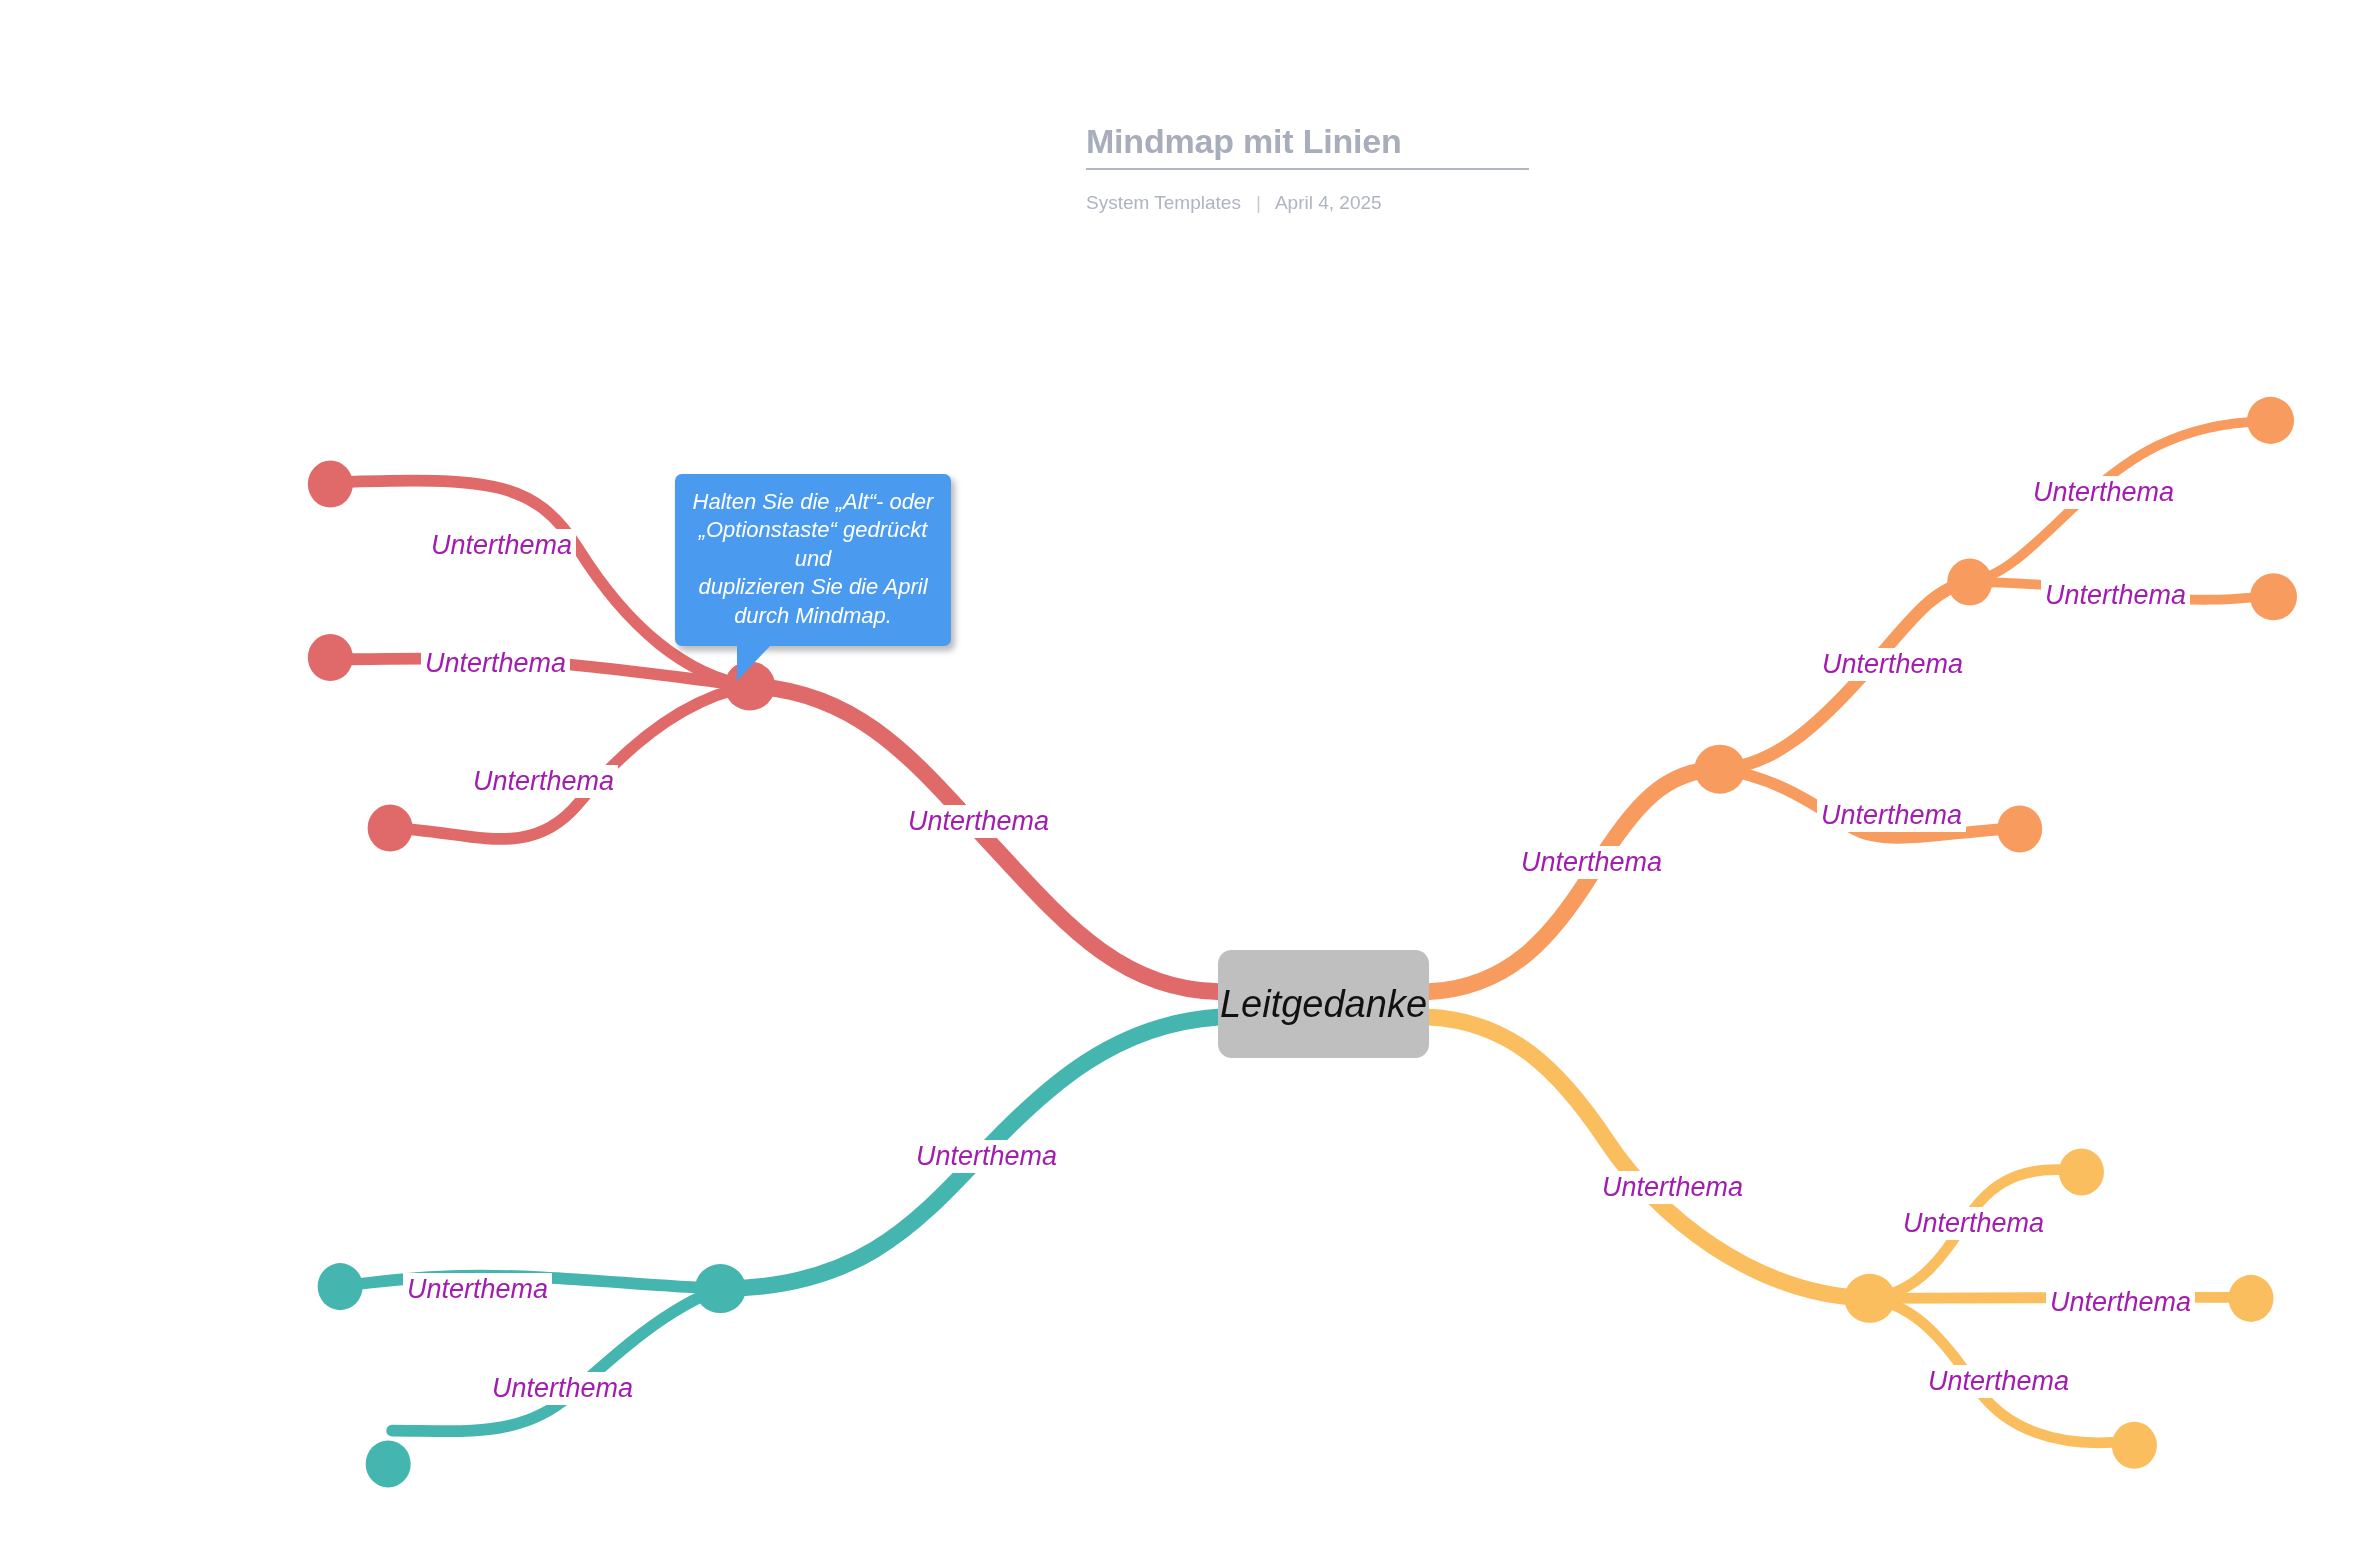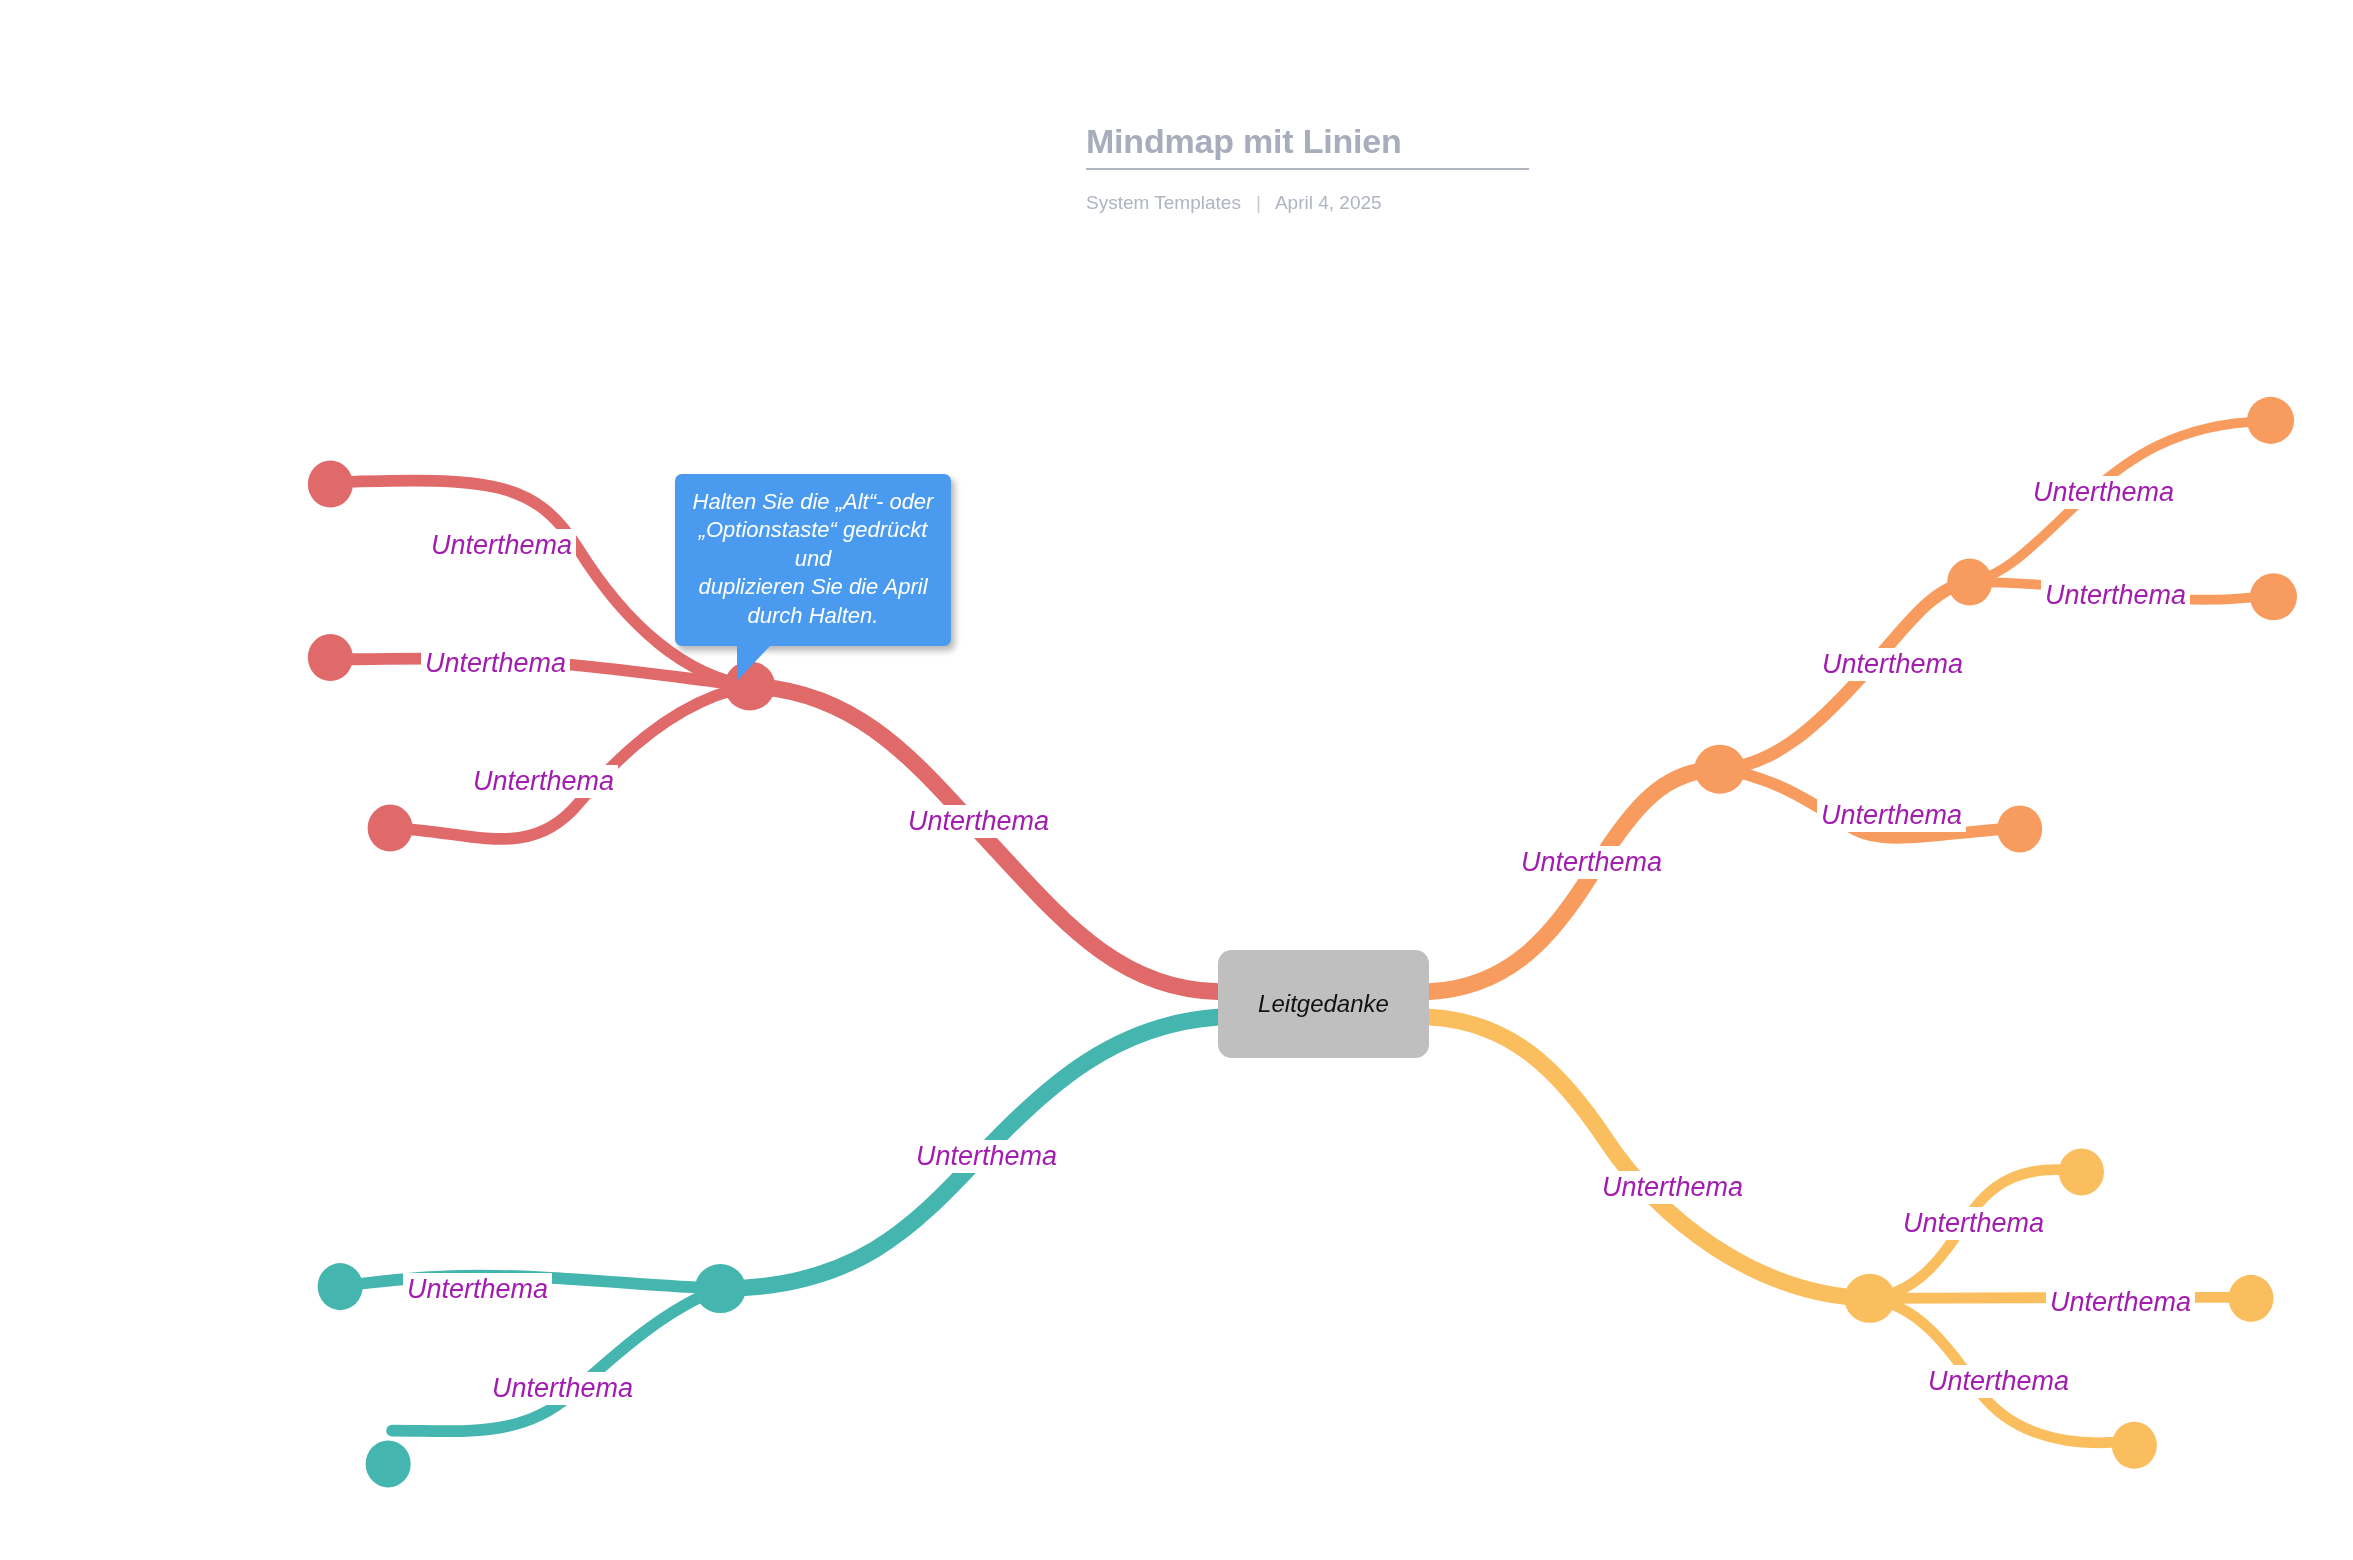--- a/index.html
+++ b/index.html
@@ -71,21 +71,21 @@
     top: 950px;
     width: 211px;
     height: 108px;
     background: #bfbfbf;
     border-radius: 13.7px;
     display: flex;
     align-items: center;
     justify-content: center;
   }
   #central-node .label {
-    font-size: 24px;
+    font-size: 38px;
     font-style: italic;
     color: #111111;
     white-space: nowrap;
   }
 
   
   .branch-label {
     position: absolute;
     font-size: 27px;
     font-style: italic;
@@ -217,18 +217,18 @@
 
   <div class="branch-label" style="left:1598px; top:1171px;">Unterthema</div>
   <div class="branch-label" style="left:1899px; top:1207px;">Unterthema</div>
   <div class="branch-label" style="left:2046px; top:1286px;">Unterthema</div>
   <div class="branch-label" style="left:1924px; top:1365px;">Unterthema</div>
 
   <div id="tooltip">
     <div class="tip-text">Halten Sie die „Alt“- oder</div>
     <div class="tip-text">„Optionstaste“ gedrückt und</div>
     <div class="tip-text">duplizieren Sie die April</div>
-    <div class="tip-text">durch Halten.</div>
+    <div class="tip-text">durch Mindmap.</div>
     <div id="tooltip-tail"></div>
   </div>
 
 </div>
 
 
 </body></html>

